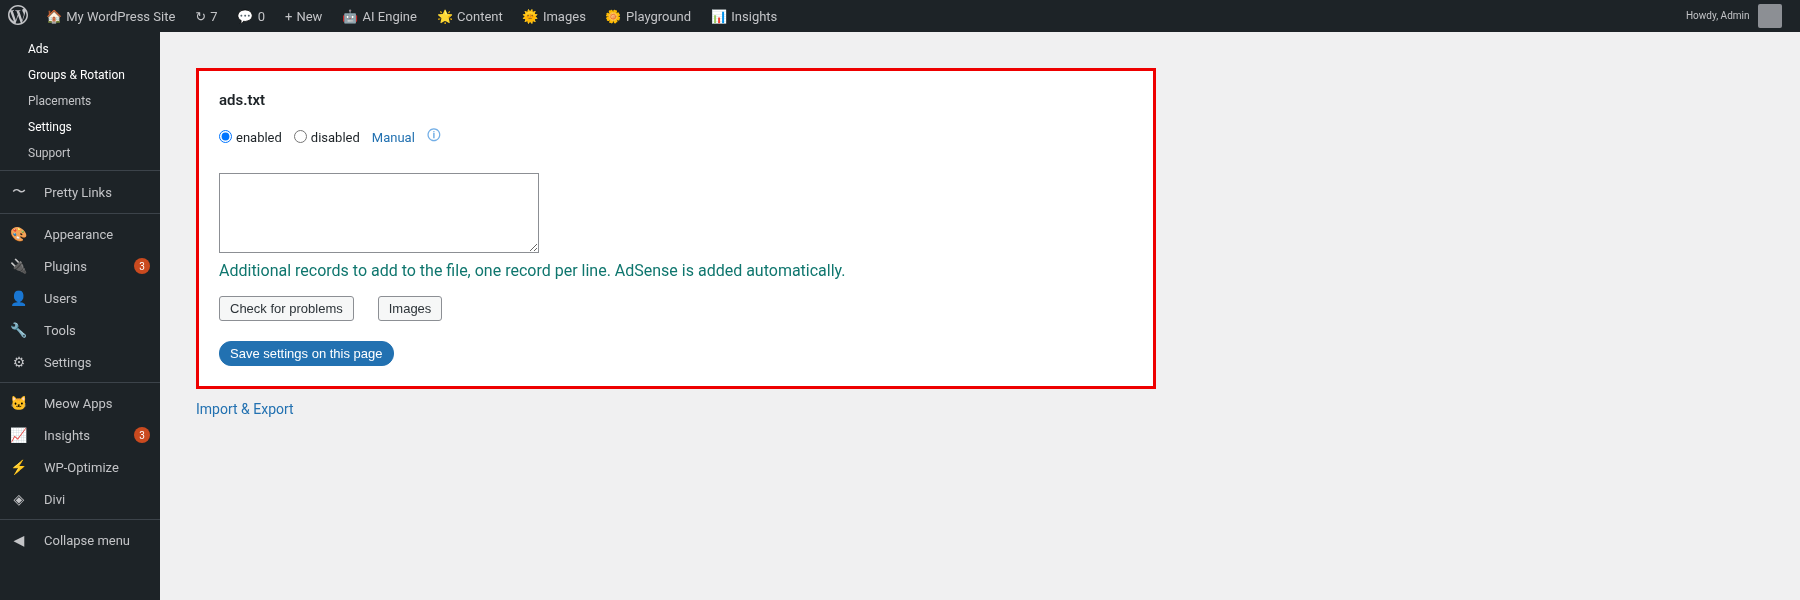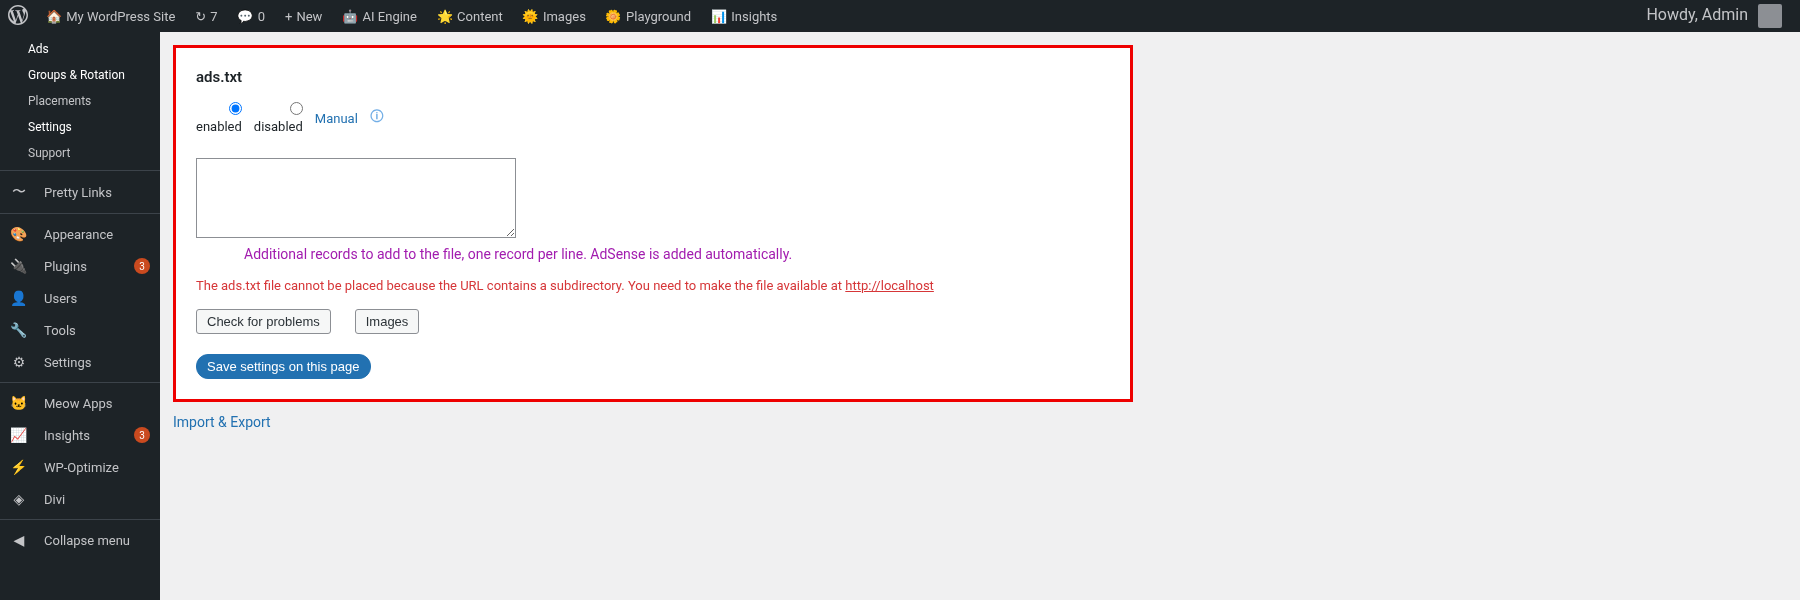--- a/index.html
+++ b/index.html
@@ -16,21 +16,21 @@
       flex-shrink: 0;
     }
     .adminbar-logo { margin-right: 8px; }
     .adminbar-logo svg { width: 20px; height: 20px; fill: #c3c4c7; }
     .adminbar-items { display: flex; align-items: center; gap: 0; flex: 1; }
     .adminbar-item {
       display: flex; align-items: center; gap: 4px;
       padding: 0 10px; height: 32px; color: #c3c4c7; font-size: 13px; cursor: pointer;
       white-space: nowrap;
     }
-    .adminbar-right { margin-left: auto; color: #c3c4c7; font-size: 16px; padding: 0 10px; }
+    .adminbar-right { margin-left: auto; color: #c3c4c7; font-size: 10px; padding: 0 10px; }
 
     
     .wp-layout { display: flex; flex: 1; overflow: hidden; }
 
     
     #adminmenu {
       width: 160px;
       background: #1d2327;
       color: #c3c4c7;
       flex-shrink: 0;
@@ -51,38 +51,38 @@
     .submenu-item.active { color: #fff; }
     .menu-badge {
       background: #ca4a1f; color: #fff; border-radius: 50%;
       width: 16px; height: 16px; font-size: 10px; display: inline-flex;
       align-items: center; justify-content: center;
     }
     .menu-separator { border-top: 1px solid #3c434a; margin: 4px 0; }
 
     
     #wpcontent {
-      flex: 1; overflow-y: auto; background: #f0f0f1; padding: 13px;
+      flex: 1; overflow-y: auto; background: #f0f0f1; padding: 36px;
     }
     .wrap { background: #fff; border: 3px solid #e00; padding: 20px; max-width: 960px; }
 
     .section-title { font-size: 15px; font-weight: 600; color: #1d2327; margin-bottom: 16px; }
 
     .radio-row { display: flex; align-items: center; gap: 12px; margin-bottom: 24px; }
-    .radio-option { display: flex; align-items: flex-end; gap: 4px; font-size: 13px; color: #1d2327; flex-direction: column; }
+    .radio-option { display: flex; align-items: flex-start; gap: 4px; font-size: 13px; color: #1d2327; }
     .radio-option input[type="radio"] { margin: 0; }
     .manual-link { color: #2271b1; text-decoration: none; }
     .info-icon { color: #72aee6; font-size: 14px; cursor: pointer; }
 
     .ads-textarea {
       width: 320px; height: 80px; border: 1px solid #8c8f94;
       padding: 6px; font-size: 12px; font-family: monospace; resize: both;
       display: block; margin-bottom: 8px;
     }
-    .textarea-hint { font-size: 14px; color: #a21caf; margin-bottom: 16px; margin-left: 48px; }
+    .textarea-hint { font-size: 16px; color: #0f766e; margin-bottom: 16px; }
 
     .error-text { color: #d63638; font-size: 13px; margin-bottom: 16px; }
     .error-link { color: #d63638; text-decoration: underline; }
 
     .button-row { display: flex; gap: 24px; margin-bottom: 12px; }
     .btn {
       padding: 4px 10px; font-size: 13px; cursor: pointer; border-radius: 3px; border: 1px solid;
     }
     .btn-secondary {
       background: #f6f7f7; border-color: #8c8f94; color: #2c3338;
@@ -239,23 +239,20 @@
           <input type="radio" name="ads_txt_mode" value="disabled" style="">
           <span>disabled</span>
         </label>
         <a href="#" class="manual-link">Manual</a>
         <span class="info-icon">🛈</span>
       </div>
 
       <textarea class="ads-textarea" style=""></textarea>
       <div class="textarea-hint">Additional records to add to the file, one record per line. AdSense is added automatically.</div>
 
-      <div class="error-text">
-        <span>The ads.txt file cannot be placed because the URL contains a subdirectory. You need to make the file available at </span><a href="#" class="error-link">http://localhost</a>
-      </div>
 
       <div class="button-row">
         <button class="btn btn-secondary">Check for problems</button>
         <button class="btn btn-secondary">Images</button>
       </div>
 
       <div class="save-row">
         <button class="btn btn-primary">Save settings on this page</button>
       </div>
     </div>

